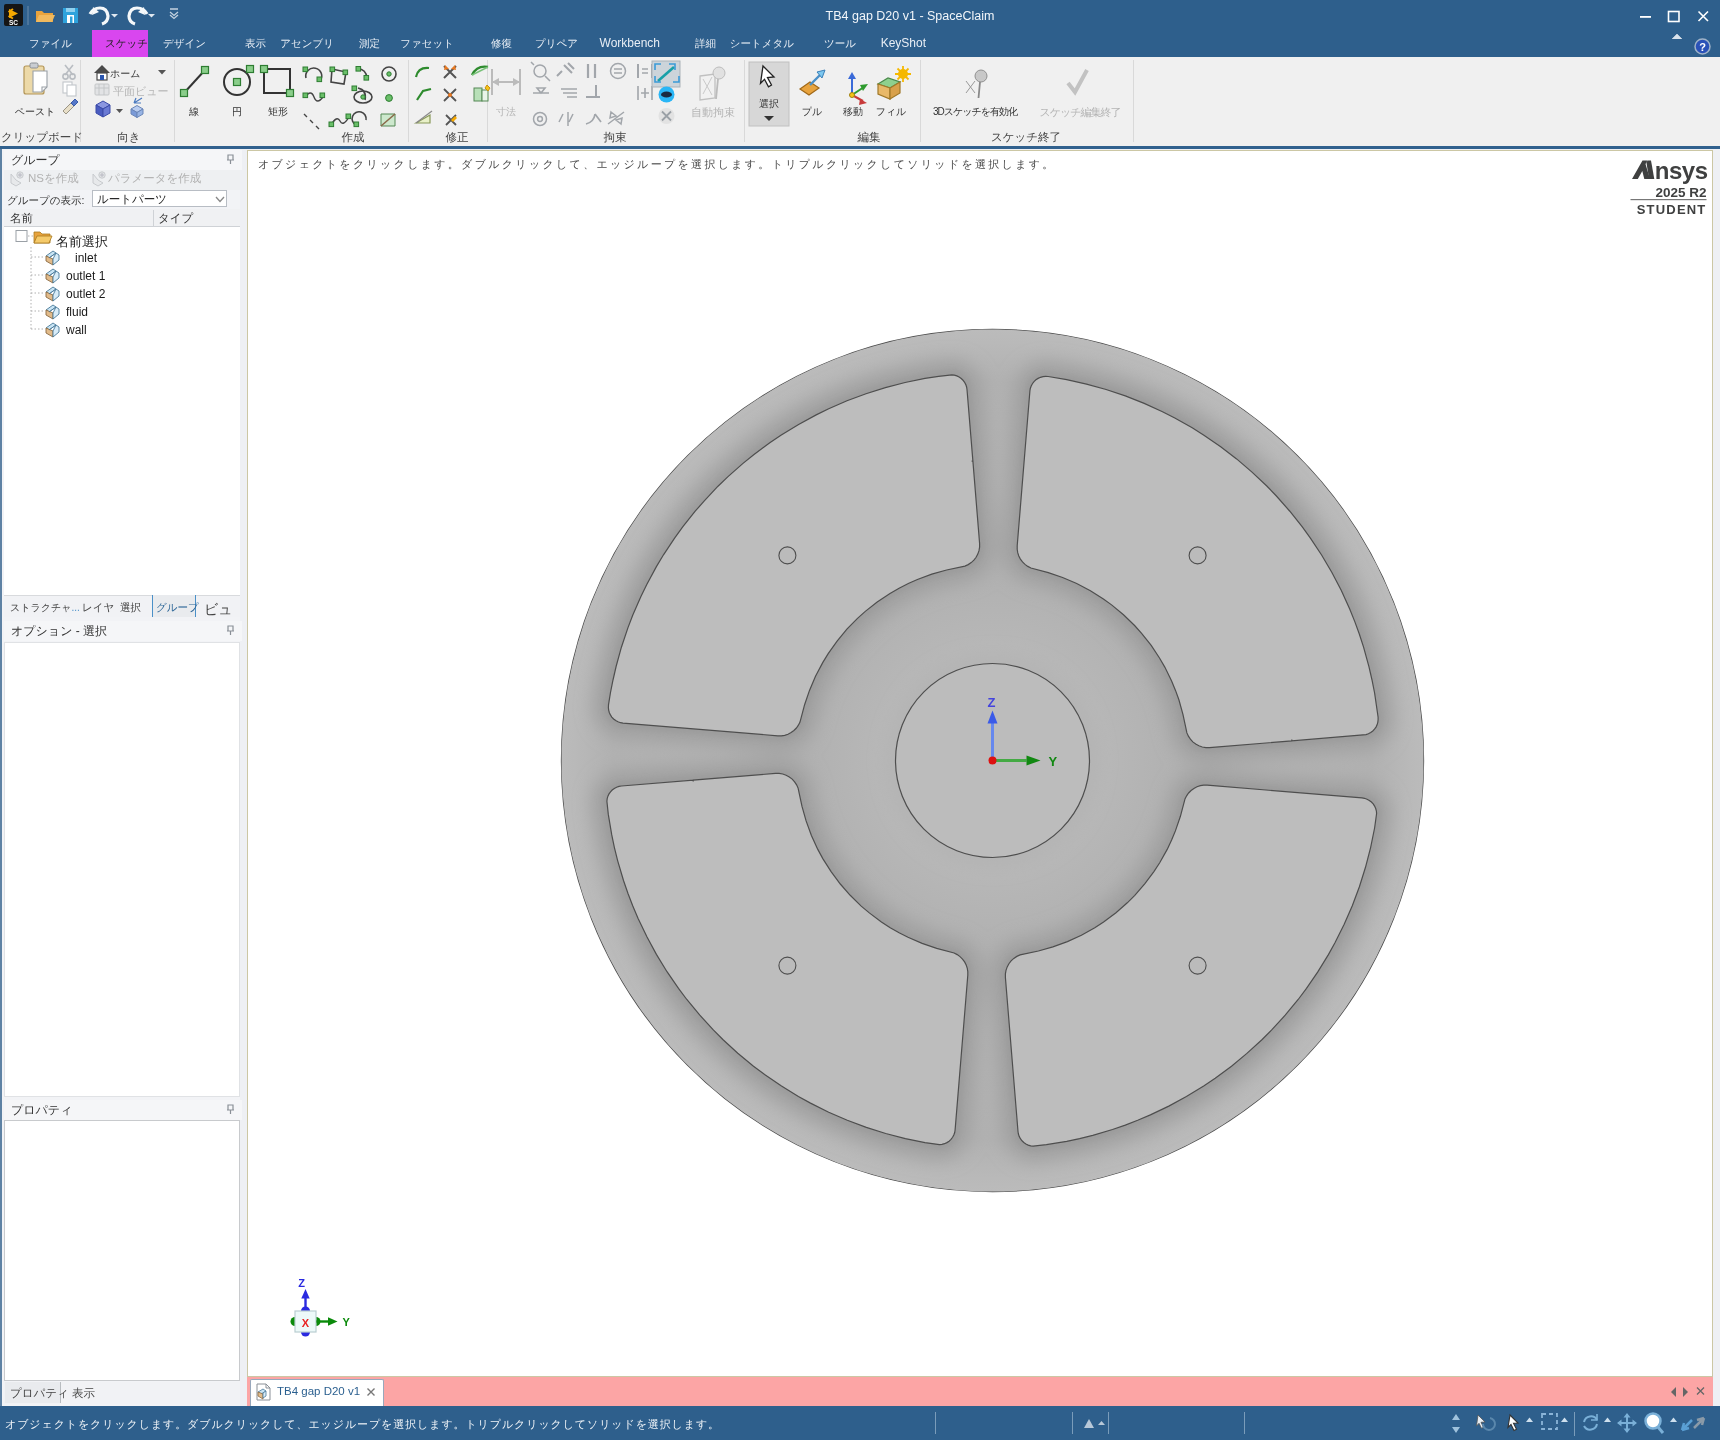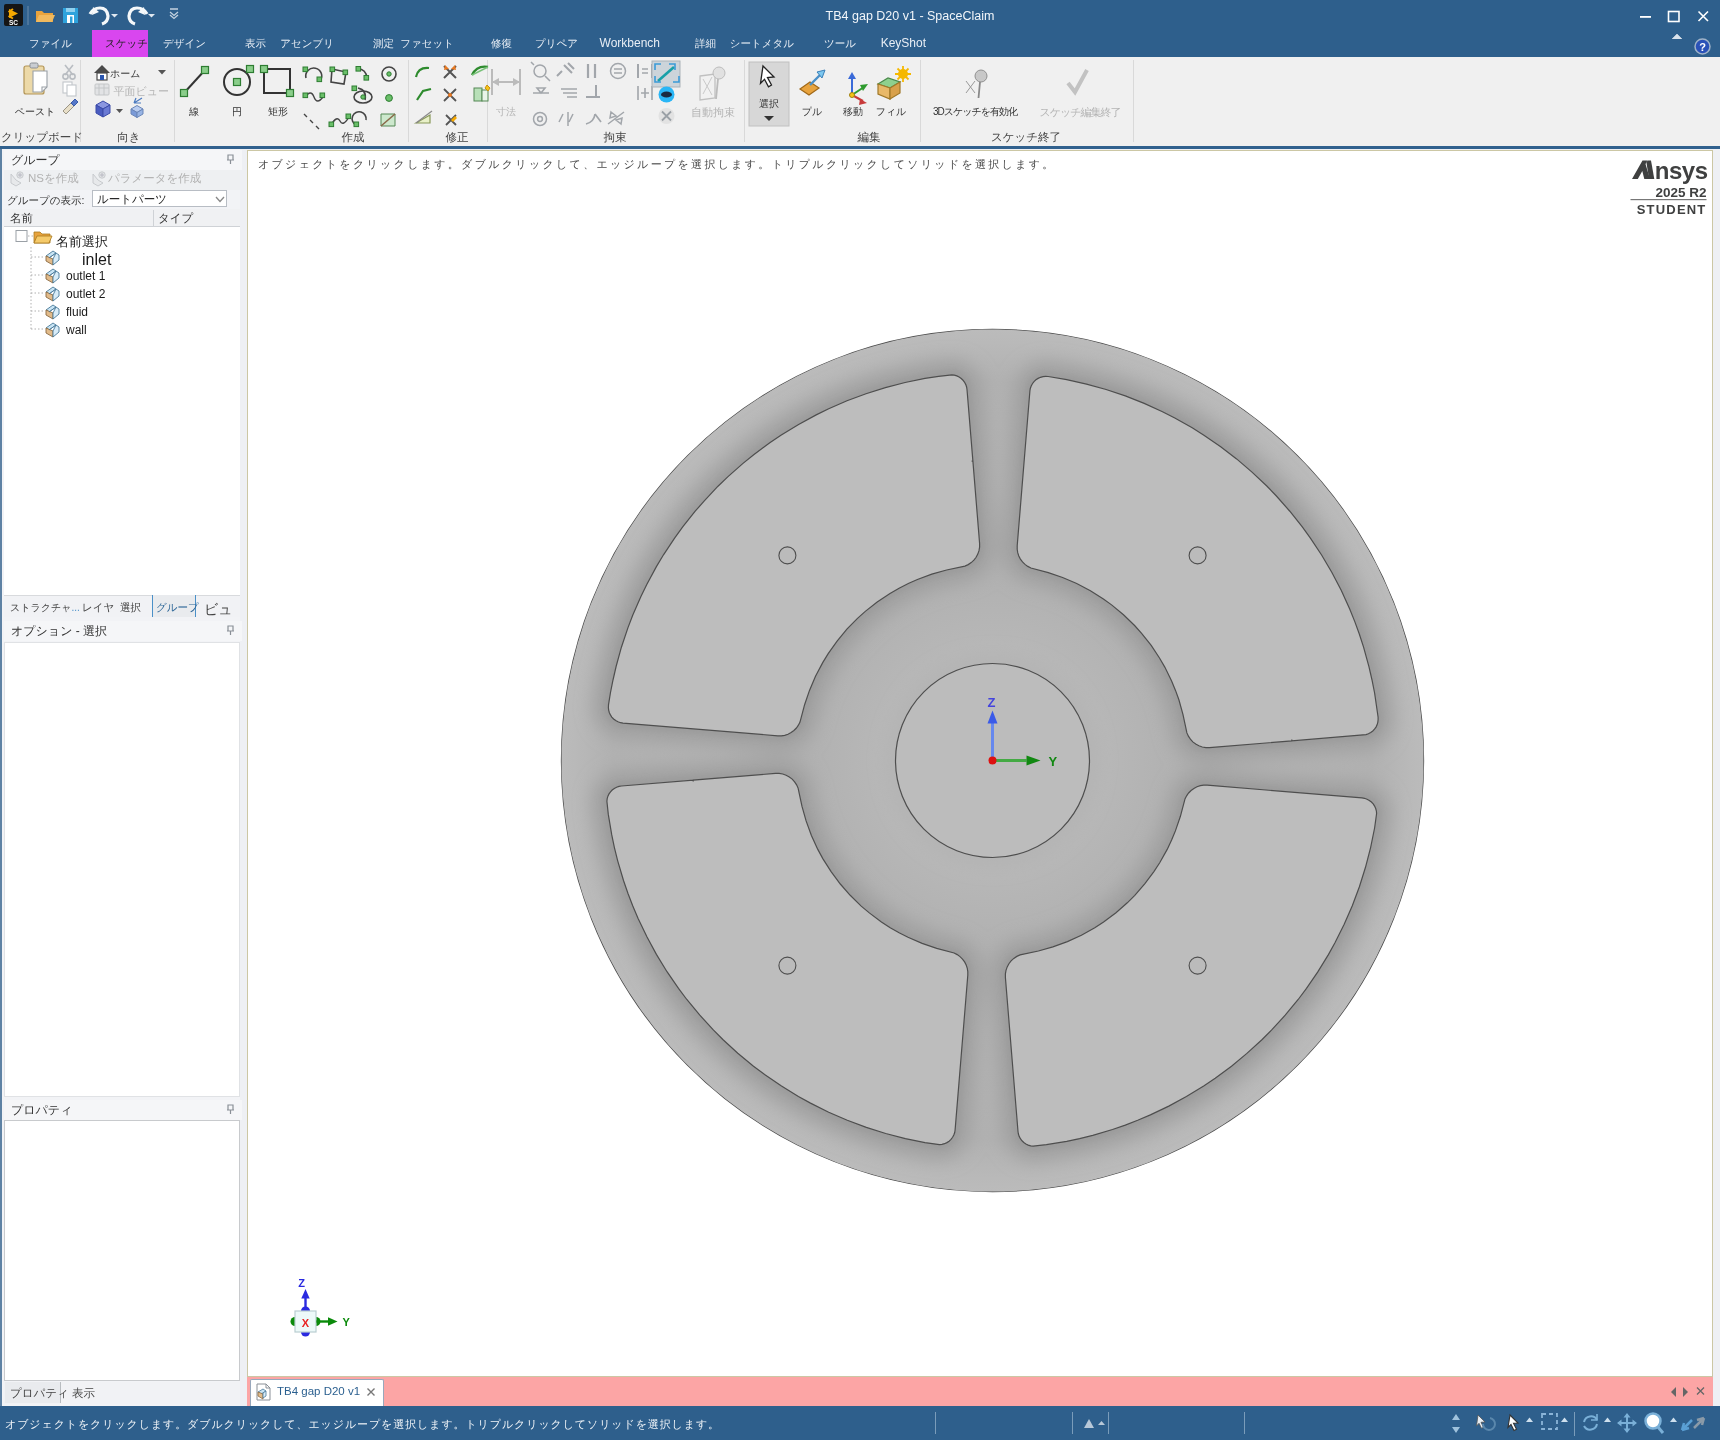--- a/index.html
+++ b/index.html
@@ -53,21 +53,21 @@
     <path d="M1698.5 11.5 l9.5 9.5 M1708 11.5 l-9.5 9.5" stroke="#fff" stroke-width="1.6"></path>
   </svg>
 </div>
 
 <div id="tabrow">
   <div class="rtab active" style="left:92px;width:56px">スケッチ</div>
   <div class="rtab" style="left:16px;width:56px">ファイル</div>
   <div class="rtab" style="left:150px;width:56px">デザイン</div>
   <div class="rtab" style="left:222px;width:44px">表示</div>
   <div class="rtab" style="left:272px;width:62px">アセンブリ</div>
-  <div class="rtab" style="left:350px;width:44px">測定</div>
+  <div class="rtab" style="left:336px;width:44px">測定</div>
   <div class="rtab" style="left:398px;width:56px">ファセット</div>
   <div class="rtab" style="left:468px;width:44px">修復</div>
   <div class="rtab" style="left:522px;width:56px">プリペア</div>
   <div class="rtab" style="left:594px;width:66px;letter-spacing:0;font-size:12px">Workbench</div>
   <div class="rtab" style="left:672px;width:44px">詳細</div>
   <div class="rtab" style="left:726px;width:68px">シートメタル</div>
   <div class="rtab" style="left:812px;width:44px">ツール</div>
   <div class="rtab" style="left:872px;width:54px;letter-spacing:0;font-size:12px">KeyShot</div>
   <svg class="abs" style="left:1660px;top:0" width="60" height="27">
     <path d="M12 9 l5 -5 5 5" fill="#d8e2ec" stroke="#b8c8d8" stroke-width="1"></path>
@@ -284,21 +284,21 @@
       <rect x="963" y="20" width="16" height="20" fill="#f8f8f8" stroke="#777" stroke-width="1.2" transform="skewY(-5)"></rect>
       <path d="M966 36 l9 -12 M966 24 l9 12" stroke="#999" stroke-width="1"></path>
       <circle cx="981" cy="19" r="6" fill="#c8c8c8" stroke="#909090"></circle>
       <path d="M980 25 l-1.5 16" stroke="#888" stroke-width="1.8"></path>
     </g>
 
     <path d="M1068 26 l7 9 12 -22" stroke="#c2c2c2" stroke-width="4" fill="none"></path>
   </svg>
   <div class="ilabel" style="left:10px;top:48px;width:50px">ペースト</div>
   <div class="ilabel" style="left:110px;top:10px;width:40px;text-align:left">ホーム</div>
-  <div class="ilabel gray" style="left:113px;top:27px;width:56px;text-align:right;font-size:11px">平面ビュー</div>
+  <div class="ilabel gray" style="left:113px;top:27px;width:56px;text-align:left;font-size:11px">平面ビュー</div>
   <div class="ilabel" style="left:174px;top:48px;width:40px">線</div>
   <div class="ilabel" style="left:217px;top:48px;width:40px">円</div>
   <div class="ilabel" style="left:258px;top:48px;width:40px">矩形</div>
   <div class="ilabel gray" style="left:486px;top:48px;width:40px">寸法</div>
   <div class="ilabel gray" style="left:680px;top:48px;width:66px;font-size:11px">自動拘束</div>
   <div class="ilabel" style="left:749px;top:40px;width:40px">選択</div>
   <div class="ilabel" style="left:792px;top:48px;width:40px">プル</div>
   <div class="ilabel" style="left:833px;top:48px;width:40px">移動</div>
   <div class="ilabel" style="left:871px;top:48px;width:40px">フィル</div>
   <div class="ilabel" style="left:920px;top:48px;width:110px;letter-spacing:-1px">3Dスケッチを有効化</div>
@@ -364,21 +364,21 @@
       <path d="M1 7 v5 l7 4 v-6 Z" fill="#e2bb8a" stroke="#8a6a42" stroke-width="0.9"></path>
       <path d="M11 4 l3 2 v5 l-6 5 v-6 Z" fill="#d8ecf8" stroke="#4a7a9a" stroke-width="0.9"></path>
       <path d="M4 9 l7 -5" stroke="#4a7a9a" stroke-width="0.8" fill="none"></path>
     </g>
     <use href="#part1" y="18"></use>
     <use href="#part1" y="36"></use>
     <use href="#part1" y="54"></use>
     <use href="#part1" y="72"></use>
   </svg>
   <div class="treerow" style="left:54px;top:84px;font-size:13px">名前選択</div>
-  <div class="treerow" style="left:80px;top:102px;font-size:16px">inlet</div>
+  <div class="treerow" style="left:73px;top:102px;font-size:12px">inlet</div>
   <div class="treerow" style="left:64px;top:120px;font-size:12px">outlet 1</div>
   <div class="treerow" style="left:64px;top:138px;font-size:12px">outlet 2</div>
   <div class="treerow" style="left:64px;top:156px;font-size:12px">fluid</div>
   <div class="treerow" style="left:64px;top:174px;font-size:12px">wall</div>
 
   <div class="abs" style="left:2px;top:446px;width:236px;height:22px;background:#f1f2f5;border-top:1px solid #d8dadd"></div>
   <div class="abs" style="left:8px;top:452px;font-size:10px;color:#444">ストラクチャ<span style="color:#4a90c8">...</span></div>
   <div class="abs" style="left:80px;top:452px;font-size:10.5px;color:#444">レイヤ</div>
   <div class="abs" style="left:118px;top:452px;font-size:10.5px;color:#444">選択</div>
   <div class="abs" style="left:150px;top:446px;width:44px;height:22px;background:#e9ebee;border-left:1px solid #4a90c8;border-right:1px solid #4a90c8"></div>

